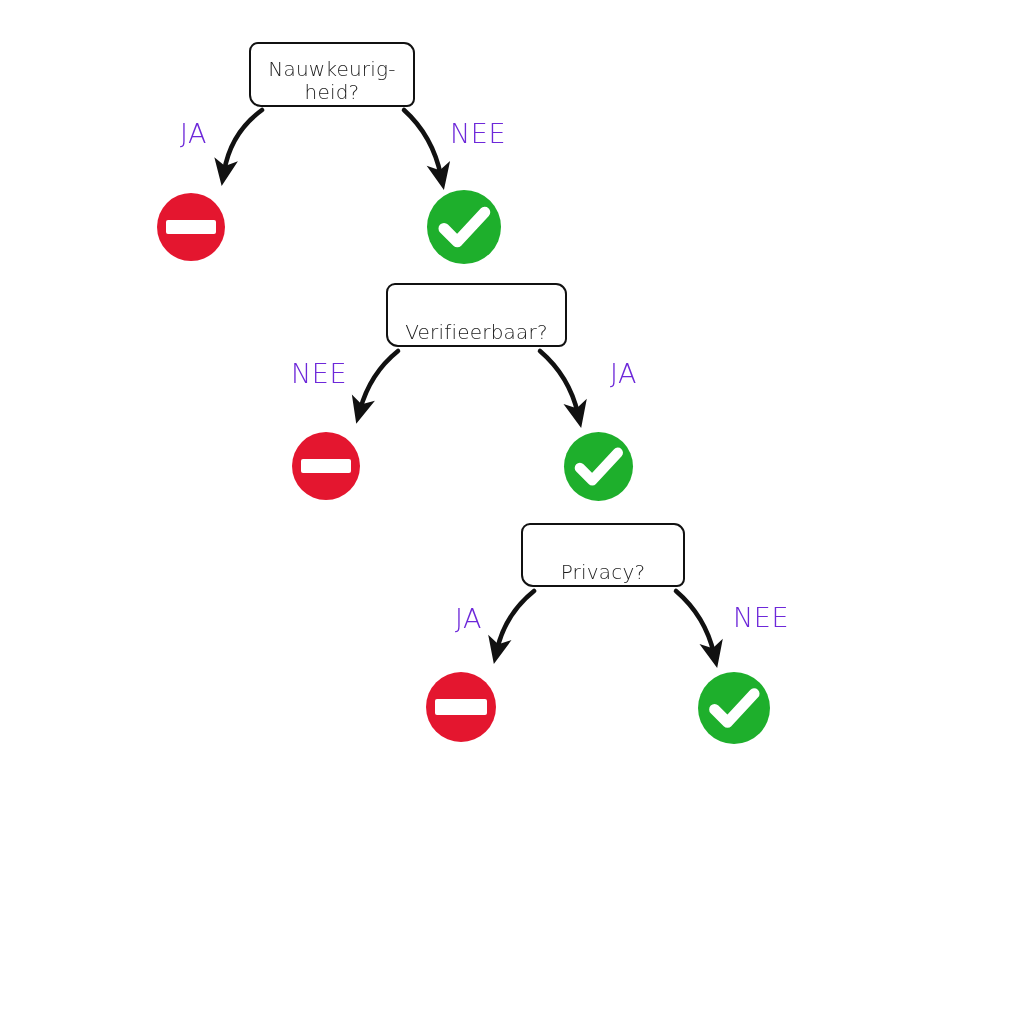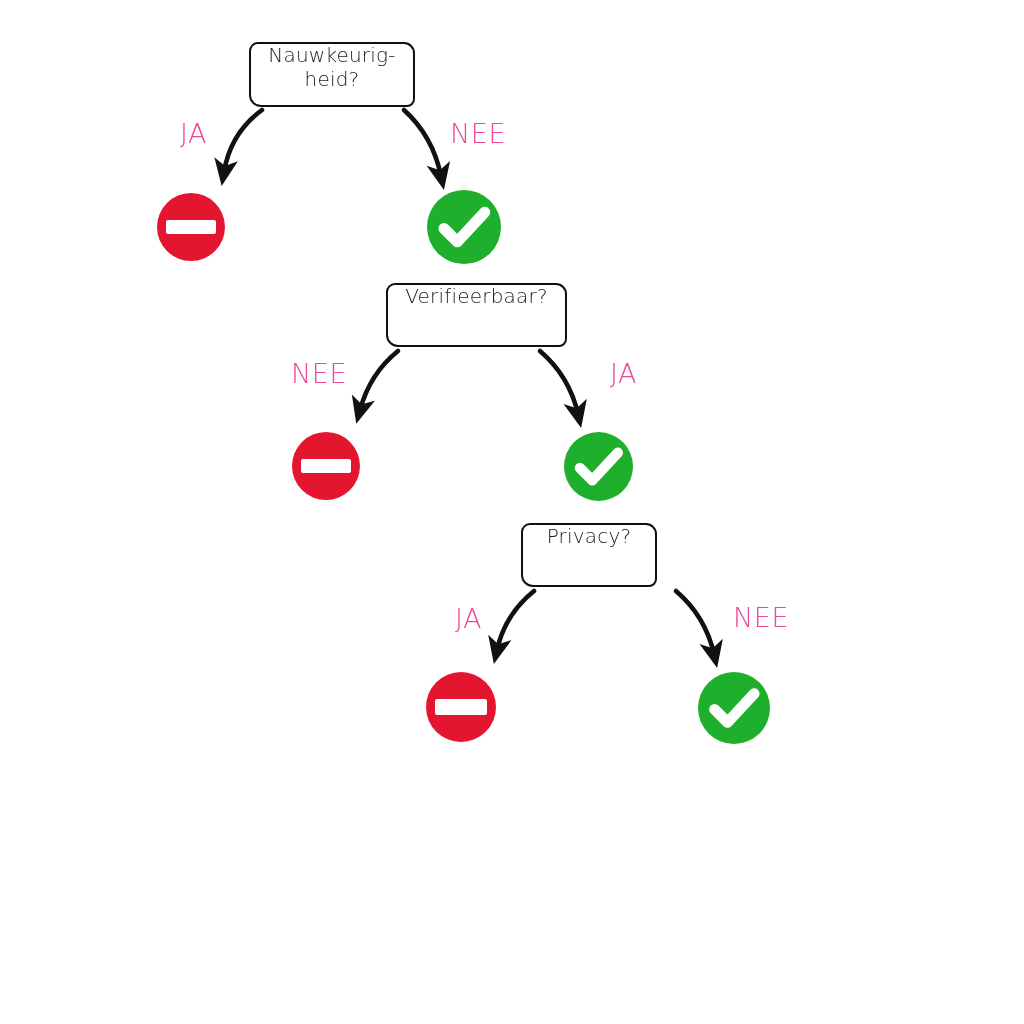--- a/index.html
+++ b/index.html
@@ -28,41 +28,41 @@
     pointer-events: none;
   }
   
   .decision-box {
     position: absolute;
     box-sizing: border-box;
     background: #ffffff;
     border: 2.5px solid #111111;
     border-radius: 9px 11px 8px 12px;
     display: flex;
-    align-items: flex-start;
+    align-items: flex-end;
     justify-content: center;
     text-align: center;
   }
   .decision-box .box-label {
     font-family: "DejaVu Sans", sans-serif;
     font-weight: 300;
     color: #1a1a1a;
     letter-spacing: 0.2px;
     line-height: 1.18;
     font-size: 20px;
     padding: 0 6px;
     white-space: pre-line;
   }
   
   .branch-label {
     position: absolute;
     font-family: "DejaVu Sans", sans-serif;
     font-weight: 300;
     font-size: 27px;
-    color: #ec4899;
+    color: #6d28d9;
     letter-spacing: 0.6px;
     white-space: nowrap;
   }
   
   .outcome-icon {
     position: absolute;
     border-radius: 50%;
     display: block;
   }
   .icon-stop {
@@ -138,21 +138,21 @@
   </div>
   <div class="outcome-icon icon-stop" style="left: 292px; top: 432px; width: 68px; height: 68px; position: absolute;">
     <span class="bar"></span>
   </div>
   <div class="outcome-icon icon-check" style="left: 564px; top: 432px; width: 69px; height: 69px; position: absolute;">
     <svg class="tick" viewBox="0 0 100 100">
       <path d="M23,52 L41,70 L78,30" fill="none" stroke="#ffffff" stroke-width="15" stroke-linecap="round" stroke-linejoin="round"></path>
     </svg>
   </div>
 
-  <div class="decision-box" style="left: 521px; top: 523px; width: 136px; height: 64px;">
+  <div class="decision-box" style="left: 521px; top: 523px; width: 164px; height: 64px;">
     <span class="box-label">Privacy?</span>
   </div>
   <div class="branch-label" style="left: 455px; top: 603px;">
     <span>JA</span>
   </div>
   <div class="branch-label" style="left: 733px; top: 602px;">
     <span>NEE</span>
   </div>
   <div class="outcome-icon icon-stop" style="left: 426px; top: 672px; width: 70px; height: 70px; position: absolute;">
     <span class="bar"></span>

